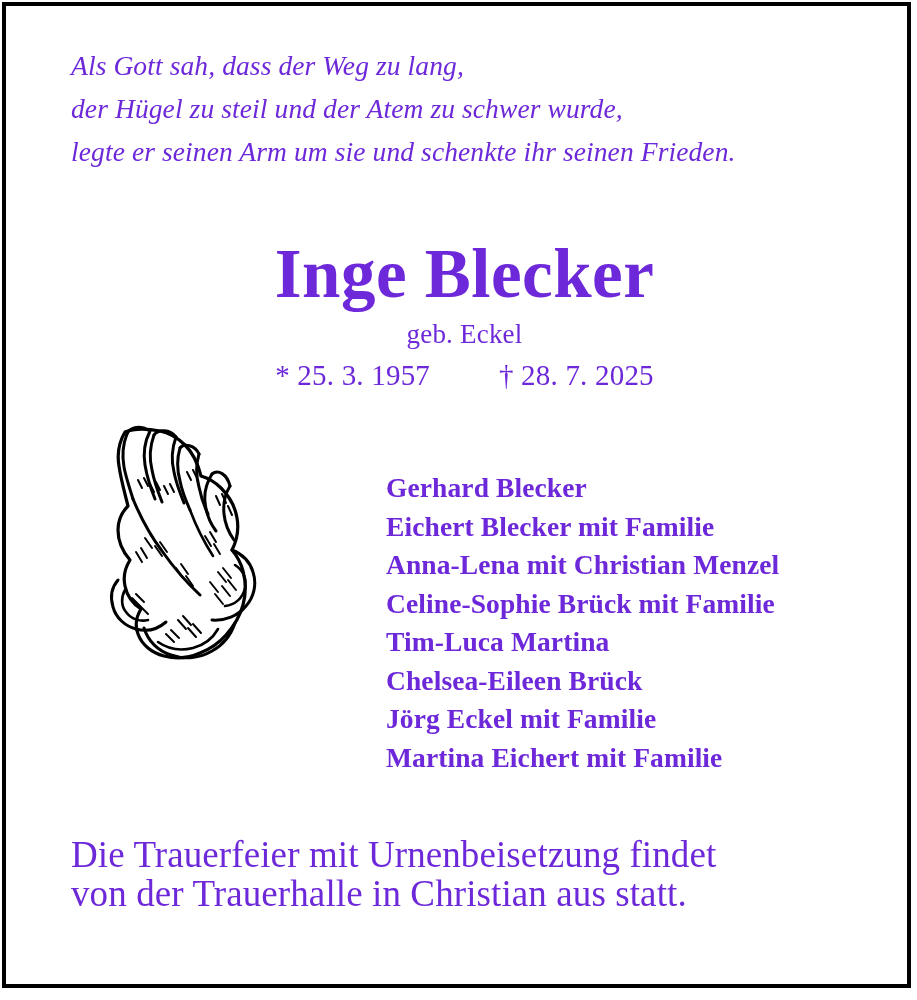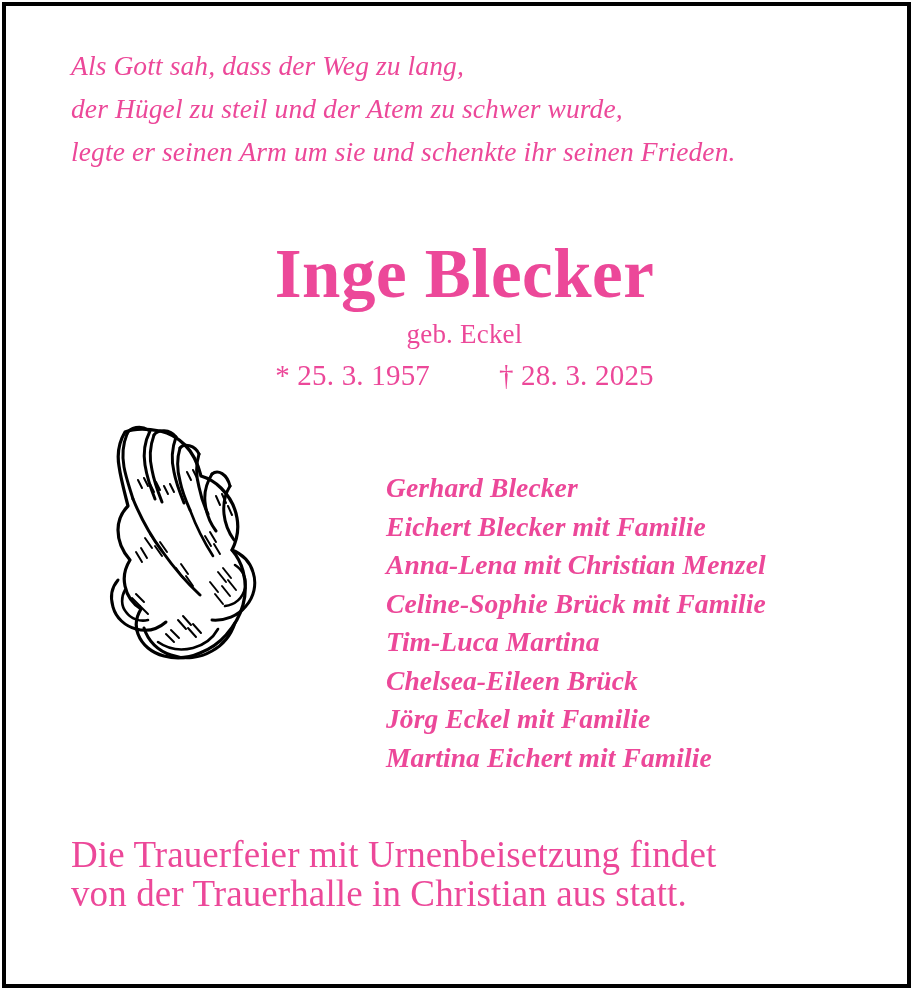--- a/index.html
+++ b/index.html
@@ -8,21 +8,21 @@
     padding: 0;
     background: #ffffff;
   }
   #notice {
     position: relative;
     width: 917px;
     height: 1000px;
     background: #ffffff;
     overflow: hidden;
     font-family: "Liberation Serif", "DejaVu Serif", serif;
-    color: #ec4899;
+    color: #6d28d9;
     -webkit-font-smoothing: antialiased;
   }
   
   .frame {
     position: absolute;
     left: 2px;
     top: 2px;
     width: 909px;
     height: 986px;
     border: 4px solid #000000;
@@ -88,21 +88,20 @@
     display: block;
     width: 100%;
     height: 100%;
   }
   
   .survivors {
     position: absolute;
     left: 380px;
     top: 463px;
     width: 500px;
-    font-style: italic;
   }
   .survivor-line {
     font-size: 27.5px;
     font-weight: bold;
     line-height: 38.5px;
     letter-spacing: 0.1px;
     white-space: nowrap;
   }
   
   .service {
@@ -131,21 +130,21 @@
     </div>
 
     <div class="name-block">
       <div class="deceased-name">Inge Blecker</div>
       <div class="maiden-name">geb. Eckel</div>
       <div class="dates-row">
         <span class="sym">*</span>
         <span>25. 3. 1957</span>
         <span class="date-gap"></span>
         <span class="sym">†</span>
-        <span>28. 3. 2025</span>
+        <span>28. 7. 2025</span>
       </div>
     </div>
 
     <div class="hands">
       <svg viewBox="0 0 184 258" xmlns="http://www.w3.org/2000/svg" aria-hidden="true">
         <g fill="none" stroke="#000000" stroke-width="3.2" stroke-linecap="round" stroke-linejoin="round">
 
           <path d="M33 12 C27 22 25 34 27 46 C29 60 33 74 36 86
                    C30 92 26 101 26 110 C26 122 31 132 38 140
                    C33 148 31 157 33 166 C35 176 41 184 49 189

